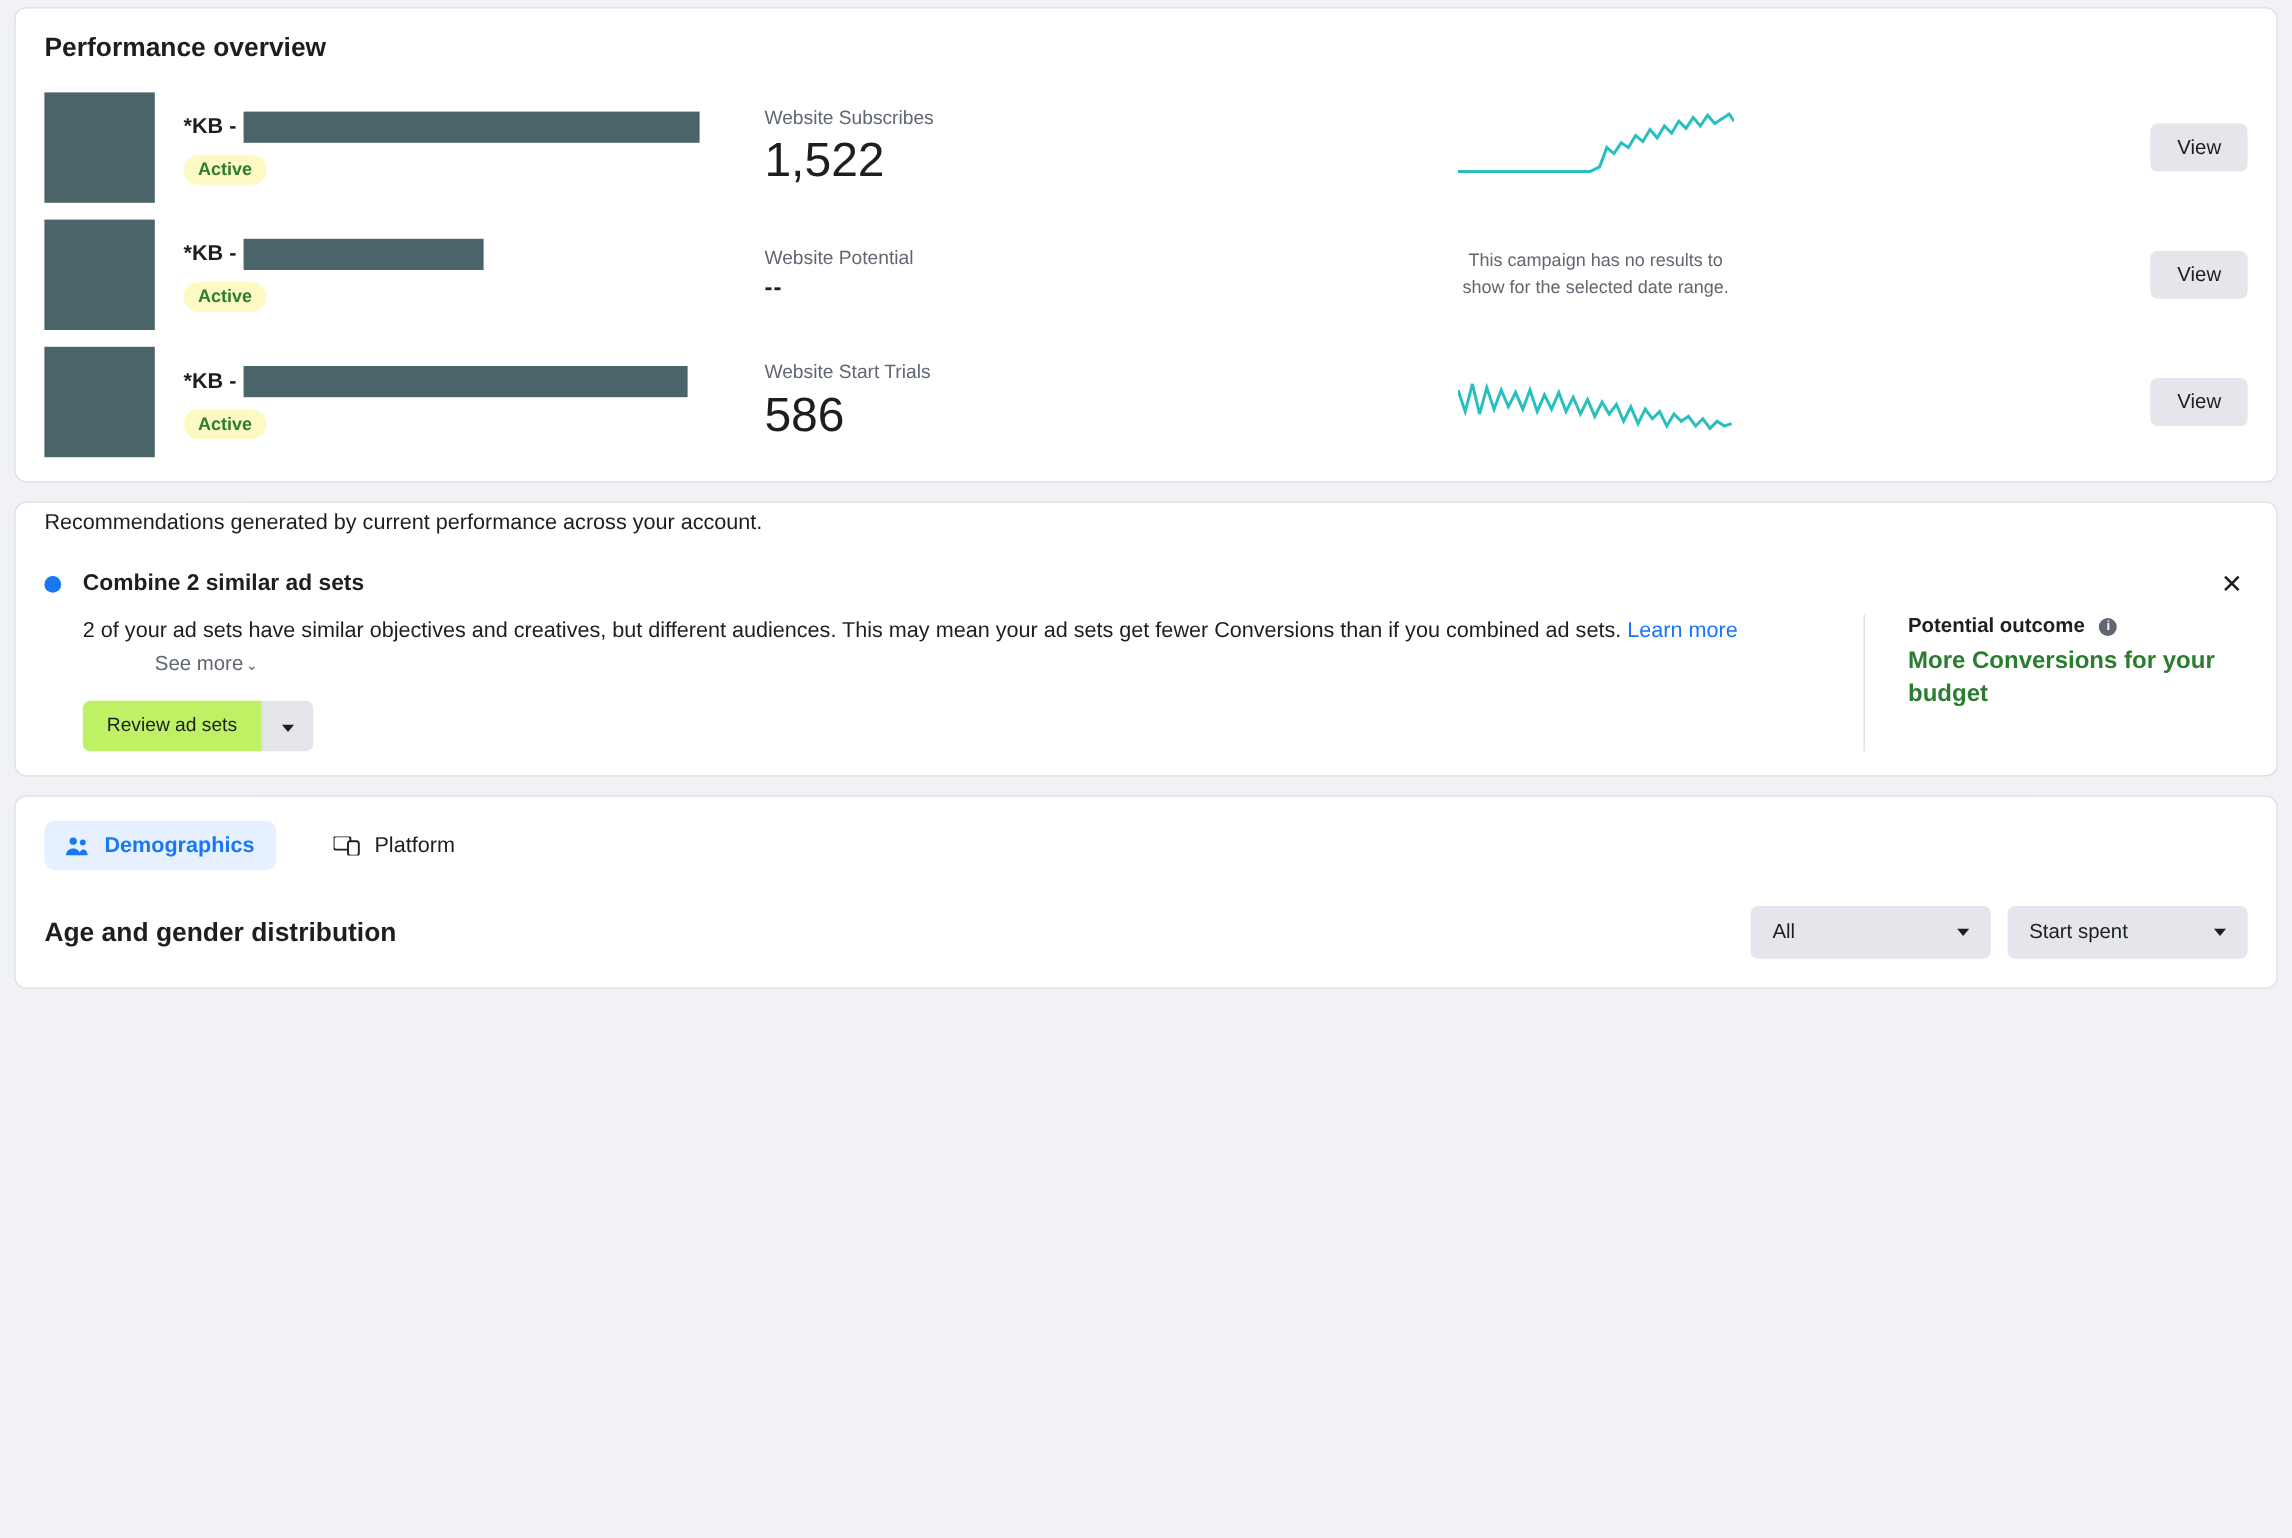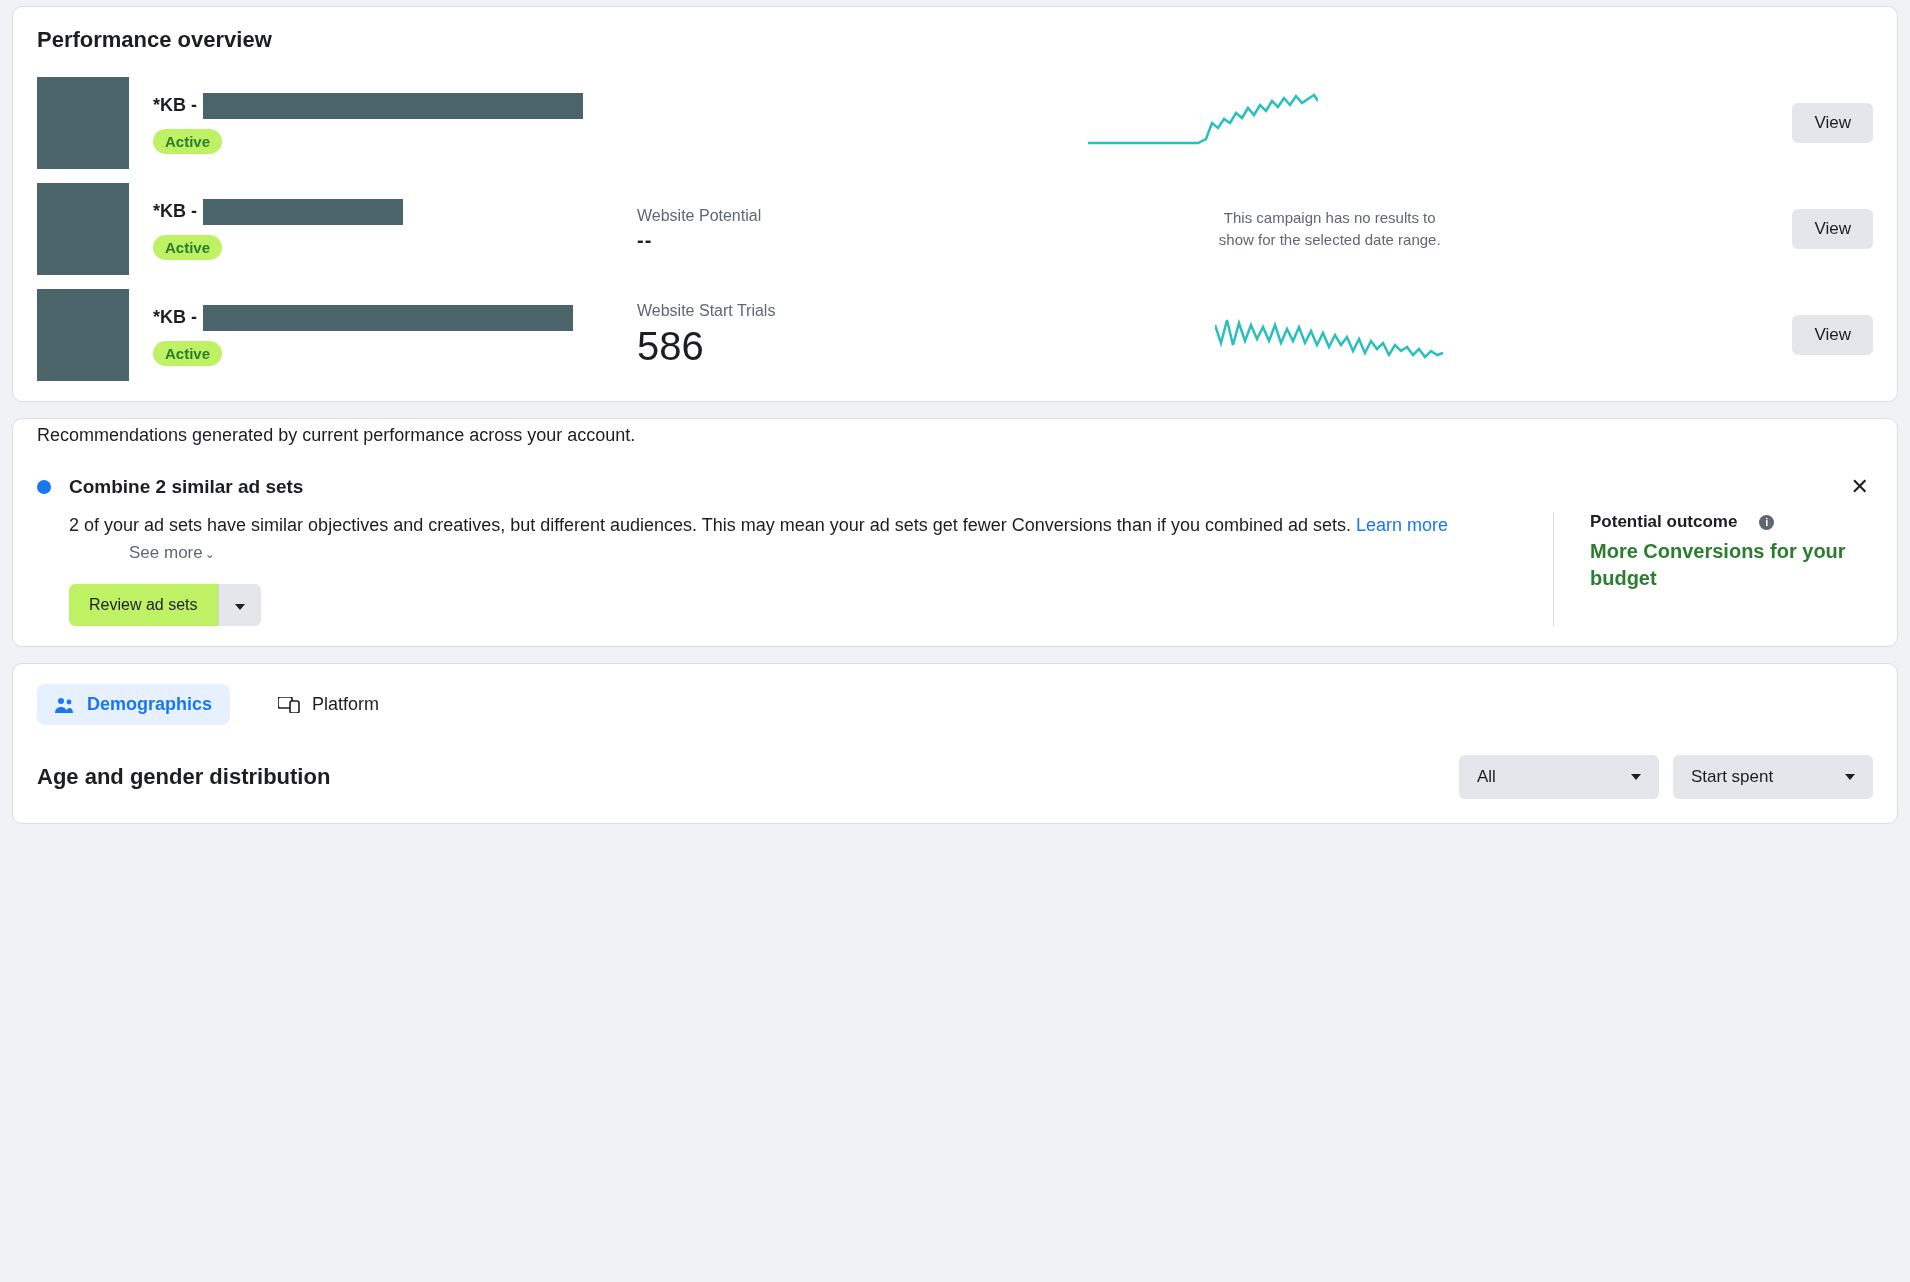--- a/index.html
+++ b/index.html
@@ -51,21 +51,21 @@
     font-weight: 700;
     color: #1c1e21;
     white-space: nowrap;
   }
   .po-name-redact {
     height: 26px;
     background: #4a646a;
   }
   .badge-active {
     display: inline-block;
-    background: #bef264;
+    background: #fef9c3;
     color: #2b7d2f;
     font-weight: 600;
     font-size: 15px;
     padding: 4px 12px;
     border-radius: 14px;
   }
   .po-metric-col {
     width: 230px;
     flex-shrink: 0;
   }
@@ -204,21 +204,21 @@
     border-left: 1px solid #dadde1;
     padding-left: 36px;
     width: 320px;
   }
   .dr-outcome-label {
     font-size: 17px;
     font-weight: 700;
     margin-bottom: 6px;
     display: flex;
     align-items: center;
-    gap: 22px;
+    gap: 12px;
   }
   .info-icon {
     width: 15px; height: 15px; border-radius: 50%;
     background: #606770; color: #fff;
     font-size: 11px; font-weight: 700;
     display: inline-flex; align-items: center; justify-content: center;
   }
   .dr-outcome-value {
     color: #2b7d2f;
     font-size: 20px;
@@ -285,20 +285,24 @@
   <div class="section-title">Performance overview</div>
 
   <div class="po-row">
     <div class="po-thumb"></div>
     <div class="po-name-col">
       <div class="po-name-line">
         <span class="po-name-prefix">*KB -</span>
         <span class="po-name-redact" style="width:380px"></span>
       </div>
       <span class="badge-active">Active</span>
+    </div>
+    <div class="po-metric-col">
+      <div class="po-metric-label">Website Subscribes</div>
+      <div class="po-metric-value">1,522</div>
     </div>
     <div class="po-chart-col">
       <svg class="sparkline" viewBox="0 0 230 60" preserveAspectRatio="none">
         <path class="spark-path" d="M0,50 L110,50 L118,46 L124,30 L130,35 L136,26 L142,30 L148,20 L154,25 L160,15 L166,22 L172,12 L178,18 L184,8 L190,14 L196,5 L202,12 L208,3 L214,10 L220,6 L226,2 L230,8"></path>
       </svg>
     </div>
     <div class="po-btn-col">
       <button class="view-btn">View</button>
     </div>
   </div>

